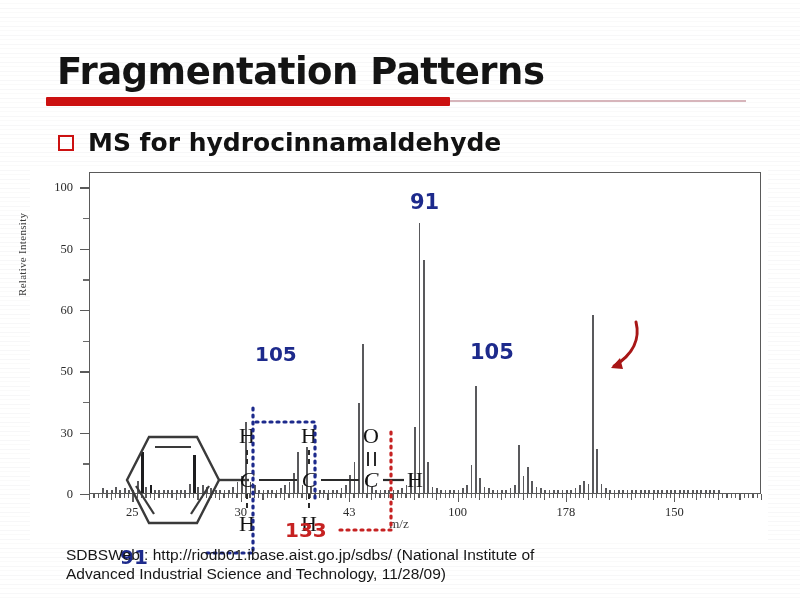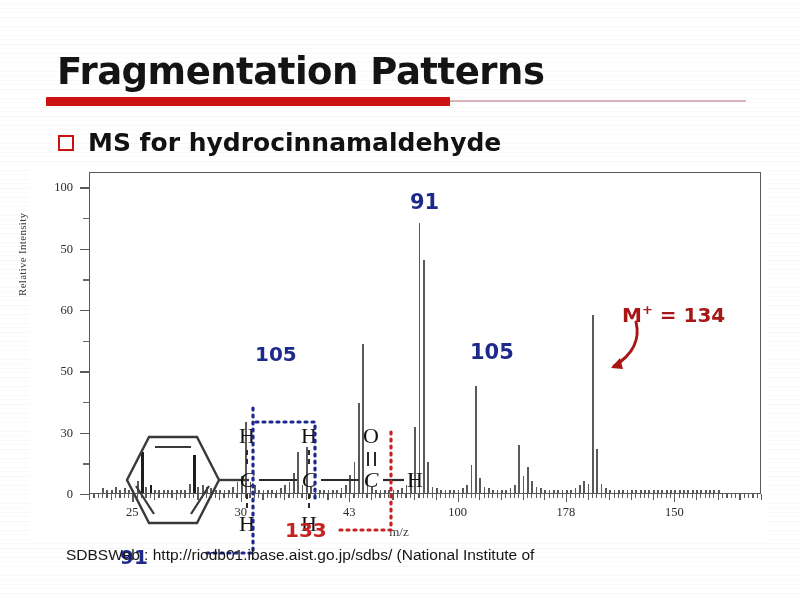--- a/index.html
+++ b/index.html
@@ -463,29 +463,25 @@
       <div class="xtick" style="left: 722.329px; top: 326px; height: 4px;"></div>
       <div class="xtick" style="left: 726.665px; top: 326px; height: 4px;"></div>
       <div class="xtick" style="left: 731px; top: 326px; height: 6px;"></div>
       <div class="xtick-label" style="left: 102.355px; top: 337px;">25</div>
       <div class="xtick-label" style="left: 210.742px; top: 337px;">30</div>
       <div class="xtick-label" style="left: 319.129px; top: 337px;">43</div>
       <div class="xtick-label" style="left: 427.516px; top: 337px;">100</div>
       <div class="xtick-label" style="left: 535.903px; top: 337px;">178</div>
       <div class="xtick-label" style="left: 644.29px; top: 337px;">150</div>
     </div>
-  <div id="xlabel" style="top:356px">m/z</div>
+  <div id="xlabel" style="top:348px">m/z</div>
 
   <div class="peaklab" style="left:380px;top:22px">91</div>
   <div class="peaklab" style="left:440px;top:172px">105</div>
 
-  <div id="mplus" style="left:592px;top:134px">
-    <span>M</span><sup>+</sup>
-    <span>= 134</span>
-  </div>
 
   <svg style="position:absolute;left:570px;top:150px;width:70px;height:62px;overflow:visible">
     <path d="M 36 4 C 40 20, 34 36, 14 48" stroke="#a81616" stroke-width="3" fill="none" stroke-linecap="round"></path>
     <path d="M 20 40 L 11 50 L 23 51 Z" fill="#a81616"></path>
   </svg>
 
   <div id="structure">
 
     <svg style="position:absolute;left:0;top:26px;width:96px;height:94px;overflow:visible">
       <polygon points="24,3 72,3 94,46 72,89 24,89 2,46" fill="none" stroke="#3a3a3a" stroke-width="2.4"></polygon>
@@ -532,13 +528,14 @@
     </svg>
 
     <div class="fraglab-blue" style="left:130px;top:-66px">105</div>
     <div class="fraglab-blue" style="left:-5px;top:137px">91</div>
     <div class="fraglab-red" style="left:160px;top:110px">133</div>
   </div>
 </div>
 
 <div id="footer">
   <div>SDBSWeb : http://riodb01.ibase.aist.go.jp/sdbs/ (National Institute of</div>
+  <div>Advanced Industrial Science and Technology, 11/28/09)</div>
 </div>
 
 </body></html>

